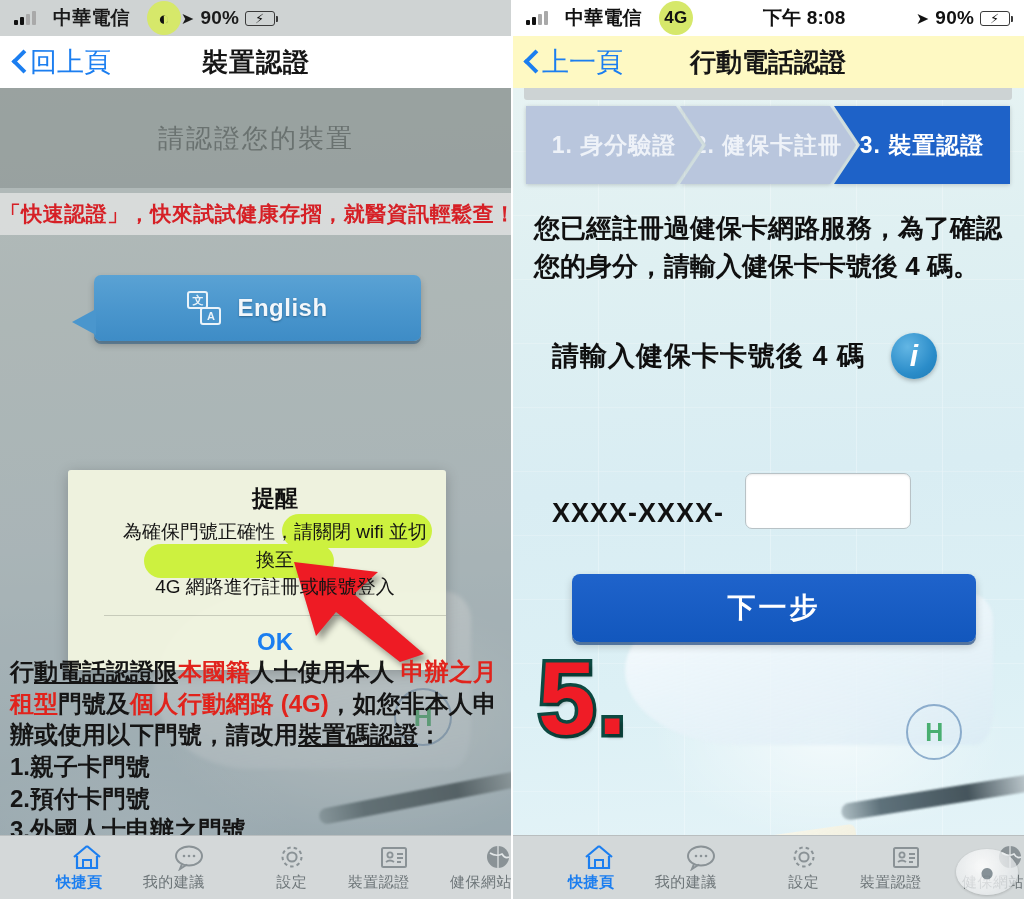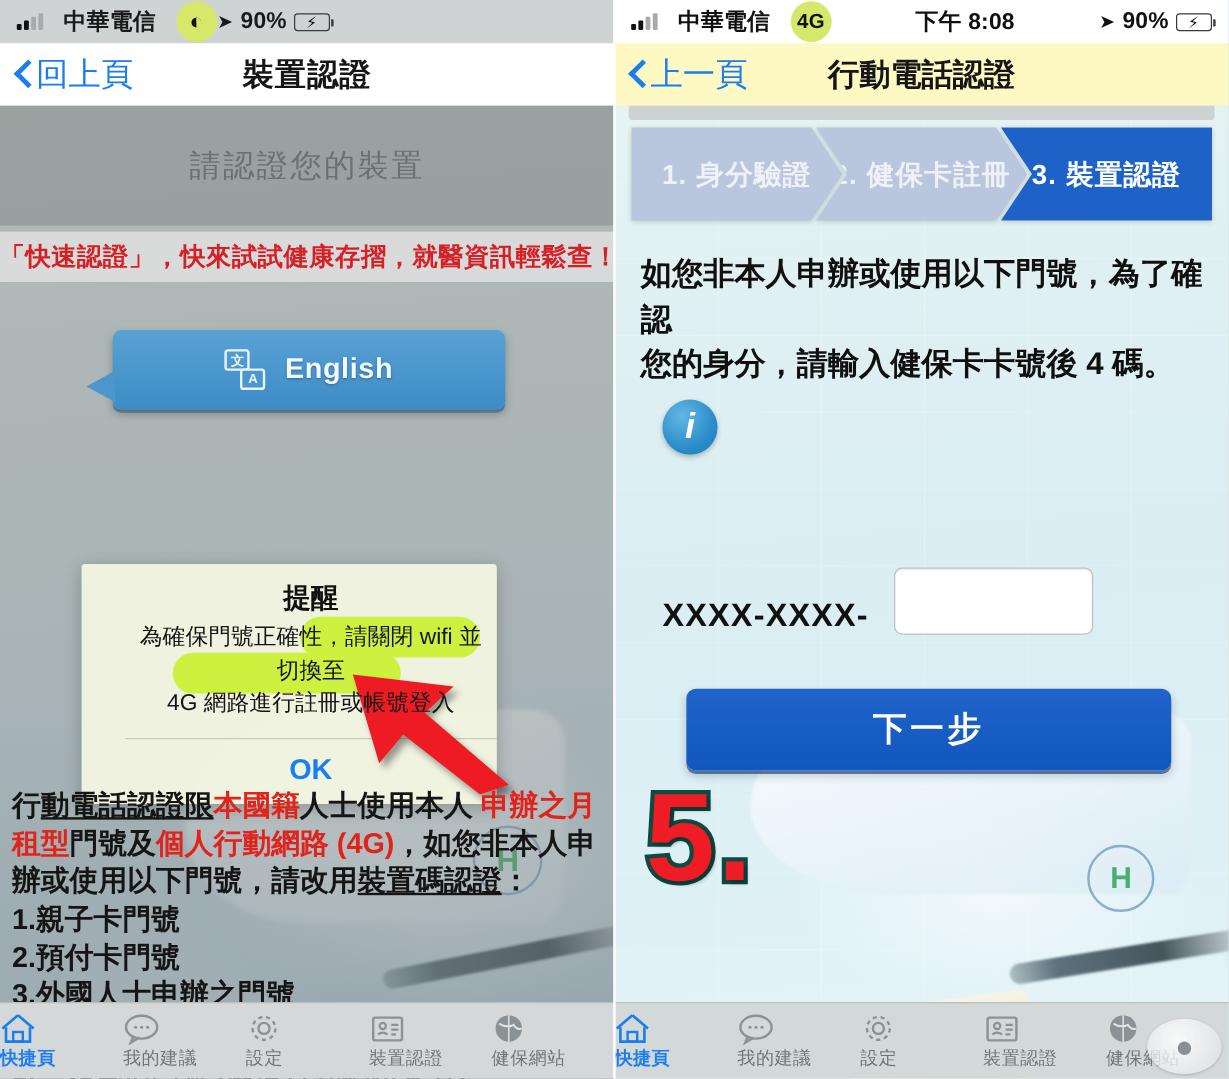--- a/index.html
+++ b/index.html
@@ -148,21 +148,21 @@
   .tr-icon .c1, .tr-icon .c2 {
     position:absolute; width:21px; height:18px; border:2px solid #eaf3f9; border-radius:3px;
     font-size:11px; color:#eaf3f9; display:flex; align-items:center; justify-content:center;
     font-weight:700;
   }
   .tr-icon .c1 { left:0; top:0; }
   .tr-icon .c2 { right:0; bottom:0; background:#4a96cd; }
 
   
   .alert {
-    position:absolute; left: 68px; top: 382px; width: 346px;
+    position:absolute; left: 68px; top: 382px; width: 378px;
     background: rgba(243,246,225,.93);
     border-radius: 3px;
     box-shadow: 0 3px 14px rgba(0,0,0,.22);
     overflow: hidden;
     padding-left: 36px;
   }
   .alert-title {
     text-align:center; font-size:23px; font-weight:700; color:#111;
     padding: 13px 0 4px;
   }
@@ -297,21 +297,21 @@
   .arrow { position:absolute; filter: drop-shadow(4px 5px 3px rgba(0,0,0,.38)); }
   .arrow svg { display:block; }
 
   
   .tabbar {
     position:absolute; left:0; right:0; bottom:0; height:64px;
     display:flex; align-items:center;
     background:#d4d8d9; border-top:1px solid #b9bebf;
   }
   .phone-right .tabbar { background:#d3d8d9; }
-  .tab { flex:1; display:flex; flex-direction:column; align-items:flex-start; gap:2px; }
+  .tab { flex:1; display:flex; flex-direction:column; align-items:flex-end; gap:2px; }
   .tab .lbl { font-size:15px; color:#6e7679; letter-spacing:.5px; }
   .tab.active .lbl { color:#1b7ef0; font-weight:700; }
   .tab svg { display:block; }
 
   .watermark {
     position:absolute; right: 6px; bottom: 4px; width: 62px; height: 46px;
     border-radius: 50%;
     background: radial-gradient(circle at 42% 38%, rgba(255,255,255,.95), rgba(220,225,228,.75));
     opacity:.9; display:flex; align-items:center; justify-content:center;
     box-shadow: 0 1px 3px rgba(0,0,0,.2);
@@ -504,25 +504,26 @@
         </div>
         <div class="step inactive">
           <span>2. 健保卡註冊</span>
         </div>
         <div class="step active">
           <span>3. 裝置認證</span>
         </div>
       </div>
 
       <div class="right-desc">
-        <div>如您非本人申辦或使用以下門號，為了確認</div>
+        <div>您已經註冊過健保卡網路服務，為了確認</div>
         <div>您的身分，請輸入健保卡卡號後 4 碼。</div>
       </div>
 
       <div class="field-label-row">
+        <span class="field-label">請輸入健保卡卡號後 4 碼</span>
         <span class="info-icon">i</span>
       </div>
 
       <div class="input-row">
         <span class="masked">XXXX-XXXX-</span>
         <input class="card-input" type="text" placeholder="" style="">
       </div>
 
       <button class="next-btn">下一步</button>
 

